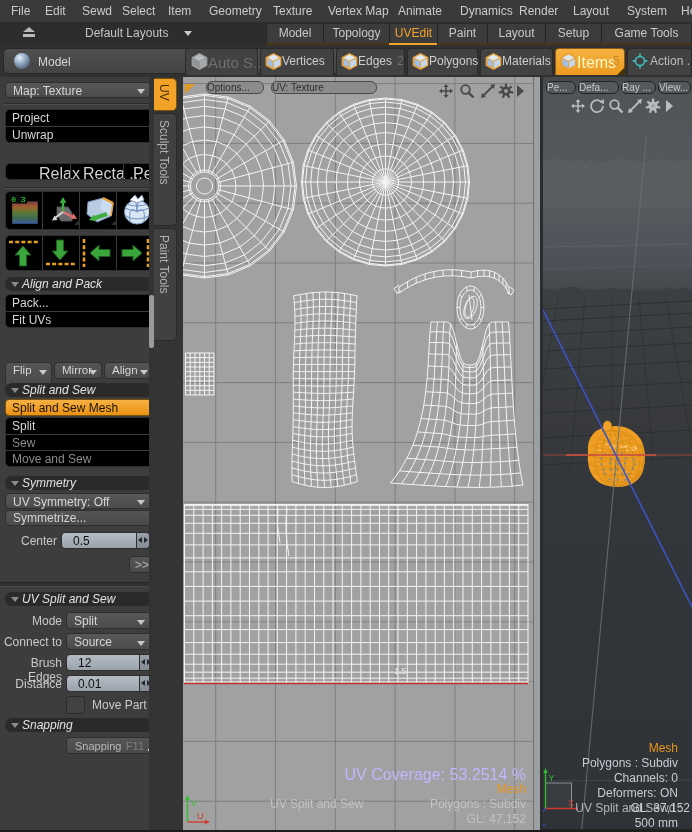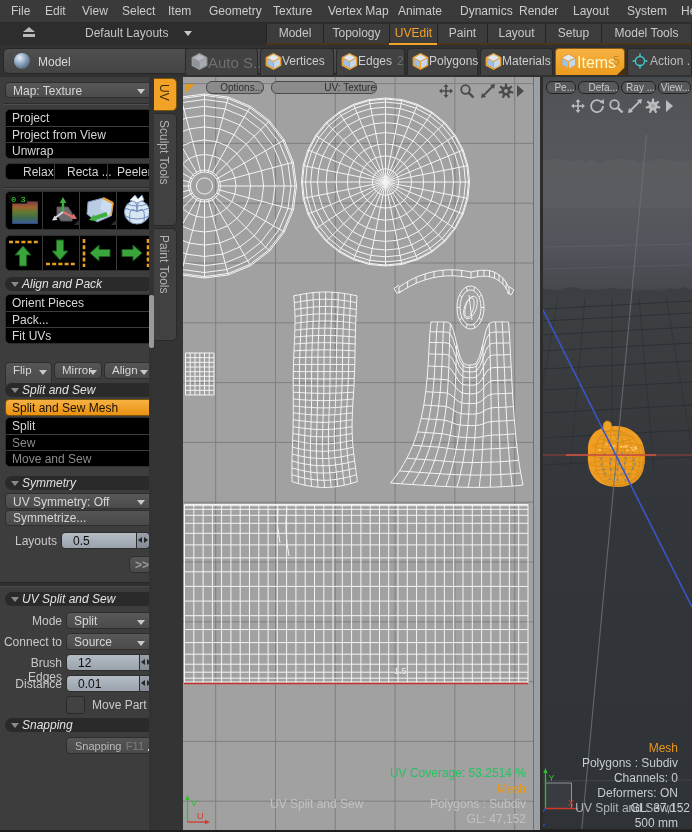--- a/index.html
+++ b/index.html
@@ -28,31 +28,31 @@
 .spin { position:absolute; width:13px; background:linear-gradient(#9aa1aa,#848b95); border:1px solid #2e2e2e; border-left:none; border-radius:0 4px 4px 0; }
 .drop { position:absolute; background:linear-gradient(#585858,#4b4b4b); border:1px solid #2e2e2e; border-radius:4px; color:#d6d6d6; }
 .dtri { position:absolute; right:7px; top:7px; width:0; height:0; border-left:4px solid transparent; border-right:4px solid transparent; border-top:5px solid #c9c9c9; }
 .rlabel { position:absolute; text-align:right; color:#c9c9c9; }
 .sep { position:absolute; left:4px; width:148px; height:2px; border-top:1px solid #2c2c2c; border-bottom:1px solid #4e4e4e; }
 
 .vtab { position:absolute; width:23px; background:#414141; border:1px solid #2a2a2a; border-left:none; border-radius:0 5px 5px 0; color:#b2b2b2; font-size:12px; }
 .vtab .vt { position:absolute; left:3px; top:6px; writing-mode:vertical-rl; }
 
 #rvp { left:543px; top:77px; width:149px; height:755px; overflow:hidden; background:#46494c; }
-.pill { position:absolute; height:13px; background:#56595c; border:1px solid #222; border-radius:6px; color:#c9c9c9; font-size:10px; line-height:12px; text-align:right; }
+.pill { position:absolute; height:13px; background:#56595c; border:1px solid #222; border-radius:6px; color:#c9c9c9; font-size:10px; line-height:12px; text-align:left; }
 .rtext { position:absolute; right:14px; text-align:right; color:#c7ccd1; font-size:12px; }
 </style>
 </head>
 <body>
 <div id="root">
 
   <div class="abs" id="menubar">
     <span style="left:11px">File</span>
       <span style="left:45px">Edit</span>
-    <span style="left:82px">View</span>
+    <span style="left:82px">Sewd</span>
       <span style="left:122px">Select</span>
     <span style="left:168px">Item</span>
       <span style="left:209px">Geometry</span>
     <span style="left:273px">Texture</span>
       <span style="left:328px">Vertex Map</span>
     <span style="left:398px">Animate</span>
       <span style="left:460px">Dynamics</span>
     <span style="left:519px">Render</span>
       <span style="left:573px">Layout</span>
     <span style="left:627px">System</span>
@@ -65,21 +65,21 @@
         <rect x="2" y="8" width="12" height="3" fill="#b9b9b9"></rect>
     </svg>
     <span class="abs" style="left:85px;top:4px">Default Layouts</span>
     <span class="abs dtri" style="left:184px;top:9px;right:auto"></span>
     <div class="tab" style="left:266px;width:57px">Model</div>
     <div class="tab" style="left:323px;width:66px">Topology</div>
     <div class="tab" style="left:389px;width:48px;color:#f2a227">UVEdit</div>
     <div class="tab" style="left:437px;width:50px">Paint</div>
     <div class="tab" style="left:487px;width:58px">Layout</div>
     <div class="tab" style="left:545px;width:56px">Setup</div>
-    <div class="tab" style="left:601px;width:90px">Model Tools</div>
+    <div class="tab" style="left:601px;width:90px">Game Tools</div>
     <div class="abs" style="left:266px;top:21px;width:425px;height:2px;background:#4a3616"></div>
     <div class="abs" style="left:389px;top:21px;width:48px;height:2px;background:#f2a227"></div>
   </div>
 
   <div class="abs" id="row3">
     <div class="modelbar"></div>
     <svg class="abs" style="left:13px;top:7px" width="18" height="18" viewBox="0 0 18 18">
       <defs>
           <radialGradient id="sph" cx="0.35" cy="0.3" r="0.8">
         <stop offset="0" stop-color="#e8eef6"></stop>
@@ -147,25 +147,24 @@
   </div>
 
   <div class="abs" id="lpanel">
     <div class="drop" style="left:5px;top:5px;width:148px;height:16px">
         <span style="position:absolute;left:7px;top:1px">Map: Texture</span>
         <span class="dtri" style="top:6px"></span>
       </div>
 <div class="sep" style="top:26px"></div>
 <div class="grp" style="top:32px">
 <div class="row">Project</div>
-        <div class="row">Project from View</div>
         <div class="row">Unwrap</div>
 </div>
 <div class="grp" style="top:86px;height:17px"></div>
-<div class="abs" style="left:5px;top:86px;width:148px;height:17px;font-size:12px">
+<div class="abs" style="left:21px;top:86px;width:148px;height:17px;font-size:16px">
 <span style="position:absolute;left:18px;top:2px">Relax</span>
 <span style="position:absolute;left:62px;top:2px">Recta ...</span>
 <span style="position:absolute;left:112px;top:2px">Peeler</span>
 <span style="position:absolute;left:49px;top:1px;width:1px;height:15px;background:#3a3a3a"></span>
 <span style="position:absolute;left:102px;top:1px;width:1px;height:15px;background:#3a3a3a"></span>
 </div>
 <div class="sep" style="top:110px"></div>
 <div class="grp" style="top:114px;height:39px"></div>
 <div class="abs" style="left:42px;top:115px;width:1px;height:37px;background:#3a3a3a"></div>
 <div class="abs" style="left:79px;top:115px;width:1px;height:37px;background:#3a3a3a"></div>
@@ -222,21 +221,20 @@
 <line x1="79" y1="3" x2="79" y2="31" stroke="#e8a020" stroke-width="2.6" stroke-dasharray="4 2.2"></line>
         <path d="M85 17 L94 9 L94 13.5 L105 13.5 L105 20.5 L94 20.5 L94 25 Z" fill="#3aa53a" stroke="#1e5c1e" stroke-width="1"></path>
 <line x1="143" y1="3" x2="143" y2="31" stroke="#e8a020" stroke-width="2.6" stroke-dasharray="4 2.2"></line>
         <path d="M137 17 L128 9 L128 13.5 L117 13.5 L117 20.5 L128 20.5 L128 25 Z" fill="#3aa53a" stroke="#1e5c1e" stroke-width="1"></path>
 </svg>
 <div class="hdr" style="top:200px">
         <span class="tri"></span>
         <span class="tx">Align and Pack</span>
       </div>
 <div class="grp" style="top:217px">
-<div class="row">Orient Pieces</div>
         <div class="row">Pack...</div>
         <div class="row">Fit UVs</div>
 </div>
 <div class="btn" style="left:5px;top:285px;width:47px;height:25px">
         <span style="position:absolute;left:7px;top:1px;font-size:11.5px">Flip</span>
         <span class="dtri" style="top:7px;right:4px"></span>
       </div>
       <div class="btn" style="left:54px;top:285px;width:48px;height:17px">
         <span style="position:absolute;left:7px;top:1px;font-size:11.5px">Mirror</span>
         <span class="dtri" style="top:7px;right:4px"></span>
@@ -261,21 +259,21 @@
         <span class="tri"></span>
         <span class="tx">Symmetry</span>
       </div>
 <div class="drop" style="left:5px;top:416px;width:148px;height:16px">
         <span style="position:absolute;left:7px;top:1px">UV Symmetry: Off</span>
         <span class="dtri" style="top:6px"></span>
       </div>
 <div class="btn" style="left:5px;top:433px;width:148px;height:16px;border-radius:4px">
         <span style="position:absolute;left:7px;top:0px">Symmetrize...</span>
       </div>
-<div class="rlabel" style="left:0px;top:457px;width:57px">Layouts</div>
+<div class="rlabel" style="left:0px;top:457px;width:57px">Center</div>
 <div class="fld" style="left:61px;top:455px;width:76px;height:17px">
         <span style="position:absolute;left:11px;top:1px">0.5</span>
       </div>
 <div class="spin" style="left:137px;top:455px;height:17px">
         <span style="position:absolute;left:1px;top:4px;width:0;height:0;border-top:3.5px solid transparent;border-bottom:3.5px solid transparent;border-right:4px solid #23282e"></span>
         <span style="position:absolute;right:1px;top:4px;width:0;height:0;border-top:3.5px solid transparent;border-bottom:3.5px solid transparent;border-left:4px solid #23282e"></span>
       </div>
 <div class="btn" style="left:129px;top:479px;width:24px;height:17px;color:#9a9a9a;font-weight:bold">
         <span style="position:absolute;left:5px;top:1px">&gt;&gt;</span>
       </div>
@@ -407,21 +405,21 @@
 </svg>
     <svg class="abs" style="left:183px;top:790px" width="30" height="36" viewBox="0 0 30 36">
 <line x1="4.5" y1="32" x2="4.5" y2="8" stroke="#2fbf2f" stroke-width="1.3"></line>
 <path d="M4.5 5 L2.3 10 L6.7 10 Z" fill="#2fbf2f"></path>
 <text x="8" y="16" font-size="9" fill="#2fbf2f">V</text>
 <line x1="4.5" y1="32" x2="24" y2="32" stroke="#d03a2a" stroke-width="1.3"></line>
 <path d="M27 32 L22 29.8 L22 34.2 Z" fill="#d03a2a"></path>
 <text x="14" y="29" font-size="9" fill="#d03a2a">U</text>
 </svg>
 
-  <div class="abs" style="left:183px;top:766px;width:345px;text-align:right;color:#22c55e;font-size:12px"><span style="padding-right:2px">UV Coverage: 53.2514 %</span></div>
+  <div class="abs" style="left:183px;top:766px;width:345px;text-align:right;color:#c4b5fd;font-size:16px"><span style="padding-right:2px">UV Coverage: 53.2514 %</span></div>
   <div class="abs" style="left:183px;top:782px;width:345px;text-align:right;color:#e8971e;font-size:12px"><span style="padding-right:2px">Mesh</span></div>
   <div class="abs" style="left:183px;top:797px;width:345px;text-align:right;color:#c2c2c2;font-size:12px"><span style="padding-right:2px">Polygons : Subdiv</span></div>
   <div class="abs" style="left:183px;top:812px;width:345px;text-align:right;color:#c2c2c2;font-size:12px"><span style="padding-right:2px">GL: 47,152</span></div>
   <div class="abs" style="left:270px;top:797px;color:#c2c2c2;font-size:12px">UV Split and Sew</div>
 
   <div class="abs" id="rvp">
     <svg class="abs" style="left:0;top:0" width="149" height="755" viewBox="543 77 149 755">
 <defs>
           <linearGradient id="rvg" x1="0" y1="77" x2="0" y2="832" gradientUnits="userSpaceOnUse">
 <stop offset="0.000" stop-color="#46494c"></stop>

